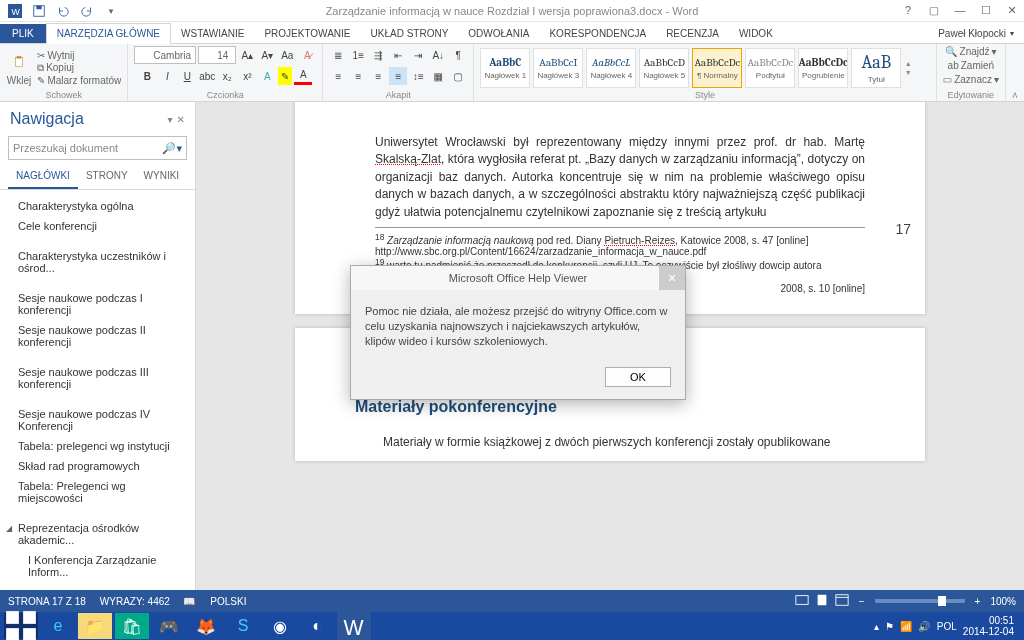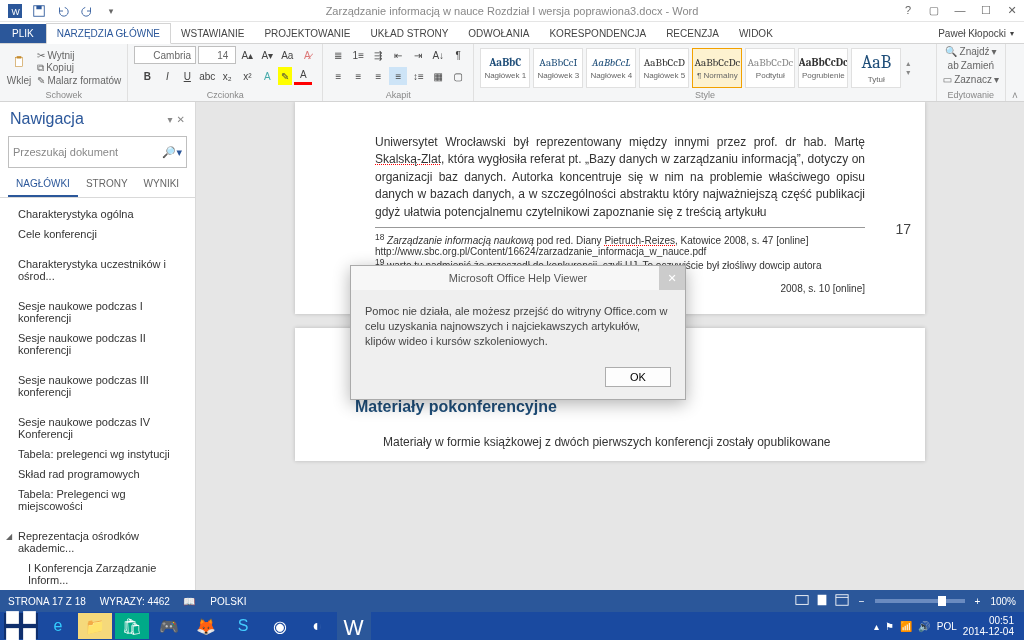--- a/index.html
+++ b/index.html
@@ -36,21 +36,21 @@
 .stylebox .sample { font-family:"Cambria",serif; color:#1f4e79; font-size:11px; }
 .stylebox .sample.big { font-size:18px; }
 .stylebox .lbl { font-size:8px; color:#666; margin-top:2px; }
 
 
 .main { display: flex; height: 516px; background: #c2410c; }
 .navpane { width: 196px; background: #fff; border-right: 1px solid #d9d9d9; display: flex; flex-direction: column; }
 .navhead { padding: 8px 10px 4px 10px; display:flex; justify-content:space-between; align-items:center; }
 .navhead .title { font-size: 16px; color: #2b579a; }
 .navhead .pinclose { display:flex; gap:4px; font-size:10px; color:#888;}
-.navsearch { margin: 4px 8px; height: 32px; border:1px solid #bfbfbf; display:flex; align-items:center; padding:0 4px; font-size:11px; color:#888;}
+.navsearch { margin: 4px 8px; height: 24px; border:1px solid #bfbfbf; display:flex; align-items:center; padding:0 4px; font-size:11px; color:#888;}
 .navsearch .sico { margin-left:auto; color:#2b579a; }
 .navtabs { display:flex; gap:0; border-bottom:1px solid #d9d9d9; padding:0 8px; font-size:10px;}
 .navtabs .ntab { padding:6px 8px; color:#666; }
 .navtabs .ntab.active { color:#2b579a; border-bottom:2px solid #2b579a; }
 .navlist { flex:1; overflow:auto; font-size:11px; color:#333; padding:6px 0;}
 .navlist .item { padding:4px 8px 4px 18px; cursor:pointer; }
 .navlist .item.sel { background:#cce0f4; }
 .navlist .item.lvl2 { padding-left:28px; }
 .navlist .caret { position:relative; }
 .navlist .caret::before { content:"◢"; font-size:8px; color:#666; position:absolute; left:6px; top:6px; }

